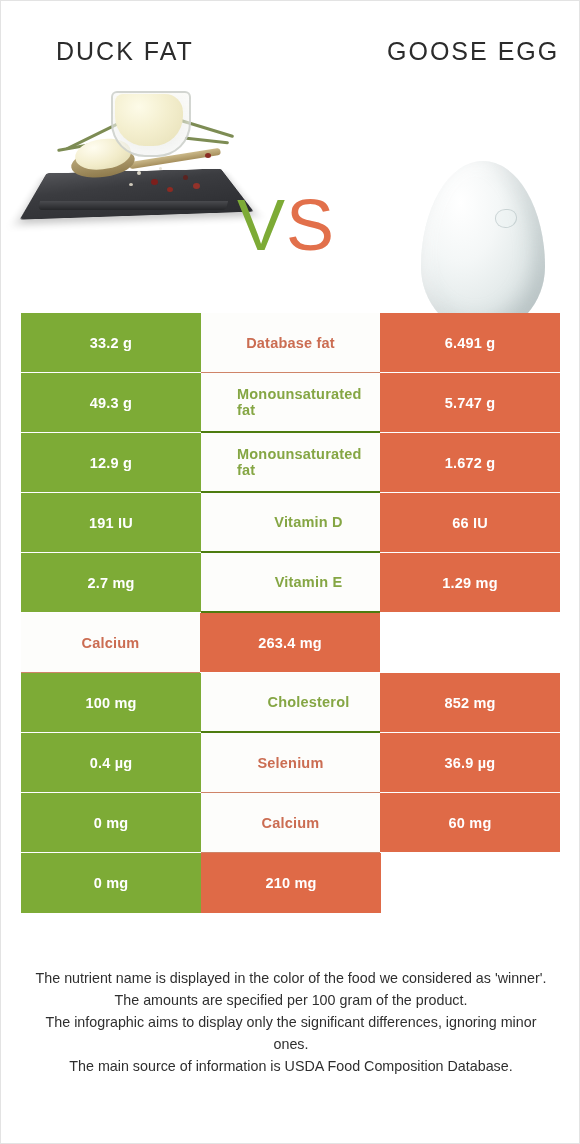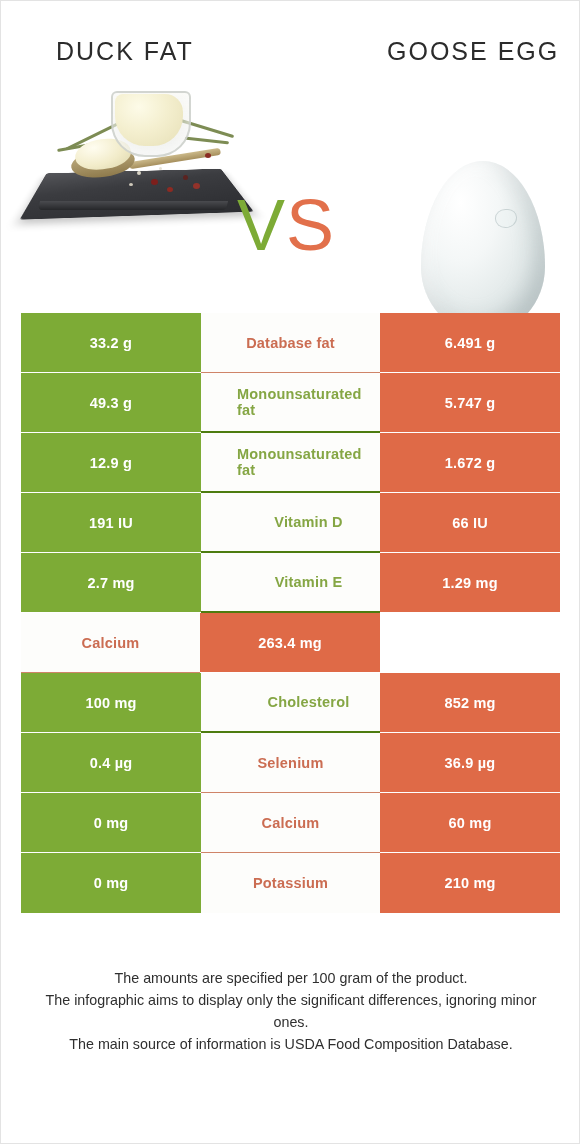--- a/index.html
+++ b/index.html
@@ -326,24 +326,24 @@
         <div class="cell cell-mid mid-red">Selenium</div>
         <div class="cell cell-right">36.9 µg</div>
       </div>
       <div class="row">
         <div class="cell cell-left">0 mg</div>
         <div class="cell cell-mid mid-red">Calcium</div>
         <div class="cell cell-right">60 mg</div>
       </div>
       <div class="row">
         <div class="cell cell-left">0 mg</div>
-        <div class="cell cell-mid mid-red" style="border-bottom: none;">Potassium</div>
         <div class="cell cell-right">210 mg</div>
       </div>
     </div>
 
   <div class="note">
+    <div>The nutrient name is displayed in the color of the food we considered as 'winner'.</div>
     <div>The amounts are specified per 100 gram of the product.</div>
     <div>The infographic aims to display only the significant differences, ignoring minor ones.</div>
     <div>The main source of information is USDA Food Composition Database.</div>
   </div>
 
 </div>
 
 </body></html>

